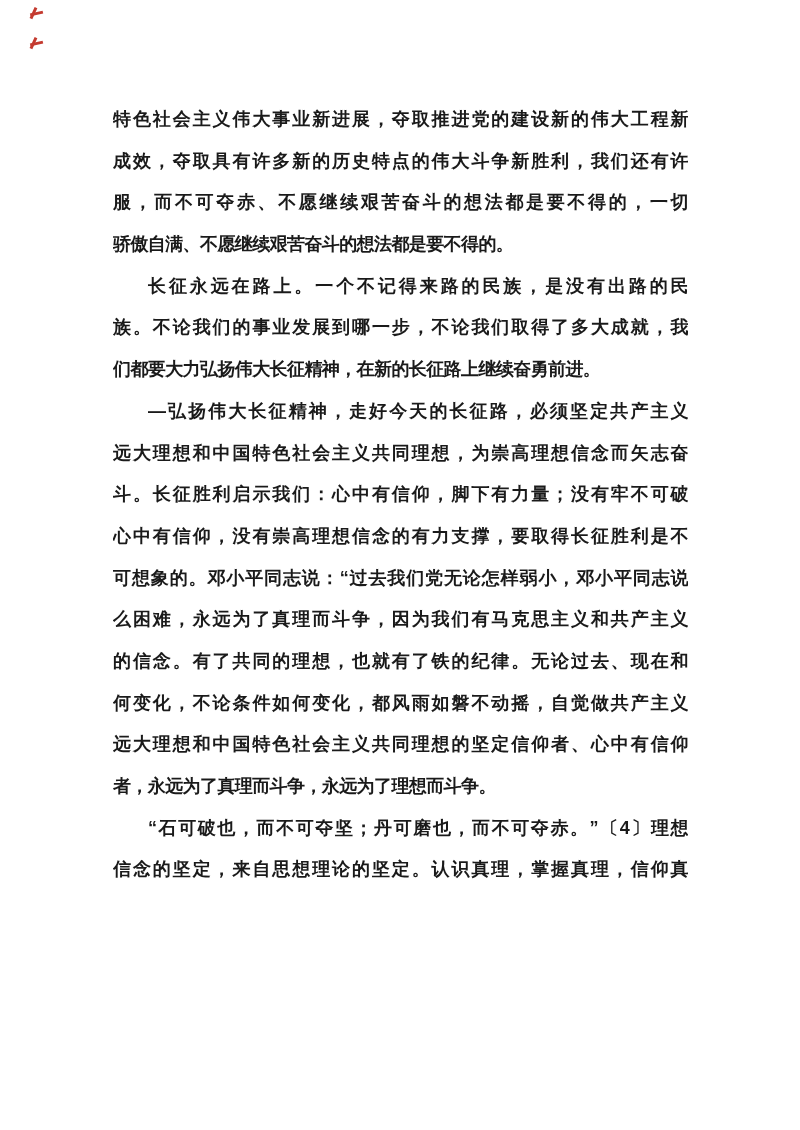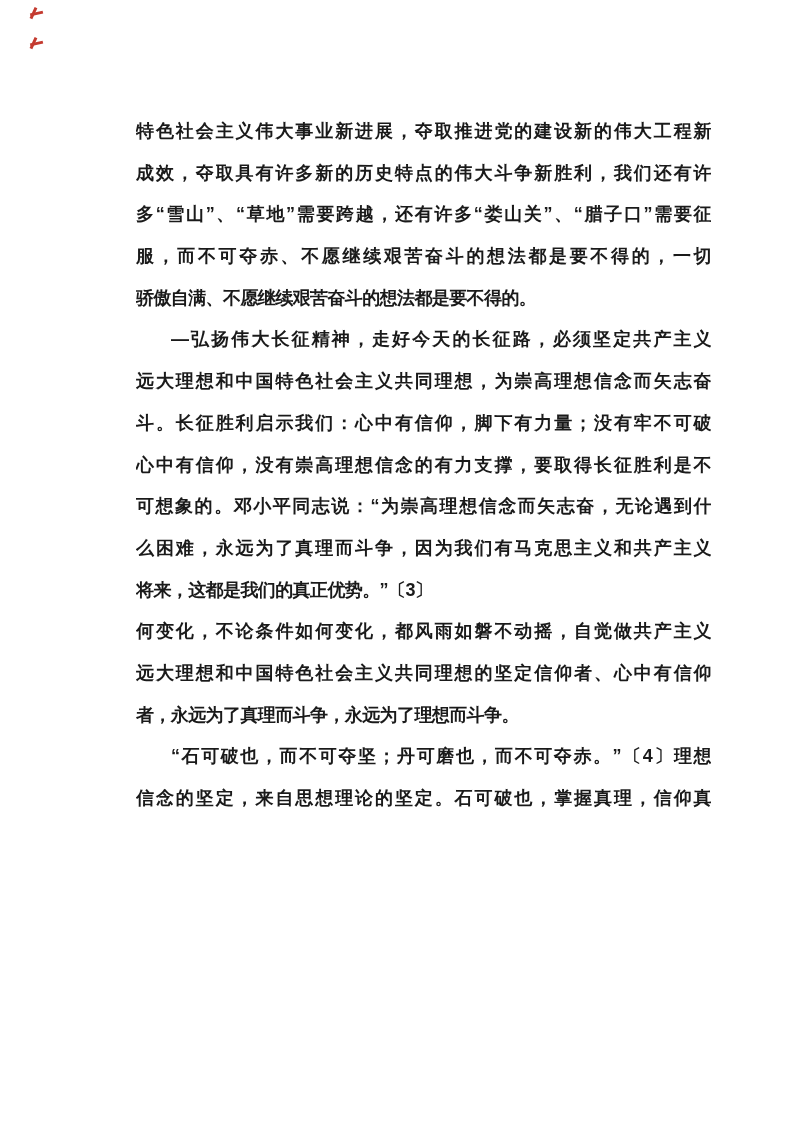--- a/index.html
+++ b/index.html
@@ -10,24 +10,23 @@
   }
   *{margin:0;padding:0;box-sizing:border-box;}
   html,body{background:var(--paper);}
   body{
     width:var(--page-w); height:var(--page-h);
     position:relative; overflow:hidden;
     font-family:"Liberation Sans","DejaVu Sans",sans-serif;
     color:var(--ink);
   }
   .doc{
-    position:absolute; top:12px; left:var(--ml);
+    position:absolute; top:0; left:var(--ml);
     width:calc(var(--page-w) - var(--ml) - var(--mr));
     padding-top:var(--pt);
-    margin-left:23px;
   }
   .para{display:block;}
   .line{
     font-size:var(--fs);
     line-height:var(--lh);
     height:var(--lh);
     letter-spacing:var(--ls);
     font-weight:600;
     text-align:justify;
     text-align-last:left;
@@ -54,35 +53,39 @@
 </head>
 <body>
 
 <div class="red-mark m1"></div>
 <div class="red-mark m2"></div>
 
 <div class="doc">
     <div class="para">
       <div class="line just">特色社会主义伟大事业新进展，夺取推进党的建设新的伟大工程新</div>
       <div class="line just">成效，夺取具有许多新的历史特点的伟大斗争新胜利，我们还有许</div>
-      <div class="line just">多“雪山”、“草地”需要跨越，还有许多“娄山关”、“腊子口”需要征</div>
       <div class="line just">服，而不可夺赤、不愿继续艰苦奋斗的想法都是要不得的，一切</div>
       <div class="line">骄傲自满、不愿继续艰苦奋斗的想法都是要不得的。</div>
+    </div>
+    <div class="para">
+      <div class="line indent just">长征永远在路上。一个不记得来路的民族，是没有出路的民</div>
+      <div class="line just">族。不论我们的事业发展到哪一步，不论我们取得了多大成就，我</div>
+      <div class="line">们都要大力弘扬伟大长征精神，在新的长征路上继续奋勇前进。</div>
     </div>
     <div class="para">
       <div class="line indent just">—弘扬伟大长征精神，走好今天的长征路，必须坚定共产主义</div>
       <div class="line just">远大理想和中国特色社会主义共同理想，为崇高理想信念而矢志奋</div>
       <div class="line just">斗。长征胜利启示我们：心中有信仰，脚下有力量；没有牢不可破</div>
       <div class="line just">心中有信仰，没有崇高理想信念的有力支撑，要取得长征胜利是不</div>
-      <div class="line just">可想象的。邓小平同志说：“为崇高理想信念而矢志奋，无论遇到什</div>
+      <div class="line just">可想象的。邓小平同志说：“过去我们党无论怎样弱小，邓小平同志说</div>
       <div class="line just">么困难，永远为了真理而斗争，因为我们有马克思主义和共产主义</div>
-      <div class="line">将来，这都是我们的真正优势。”〔3〕</div>
+      <div class="line just">的信念。有了共同的理想，也就有了铁的纪律。无论过去、现在和</div>
     </div>
     <div class="para">
       <div class="line just">何变化，不论条件如何变化，都风雨如磐不动摇，自觉做共产主义</div>
       <div class="line just">远大理想和中国特色社会主义共同理想的坚定信仰者、心中有信仰</div>
       <div class="line">者，永远为了真理而斗争，永远为了理想而斗争。</div>
     </div>
     <div class="para">
       <div class="line indent just">“石可破也，而不可夺坚；丹可磨也，而不可夺赤。”〔4〕理想</div>
-      <div class="line just">信念的坚定，来自思想理论的坚定。石可破也，掌握真理，信仰真</div>
+      <div class="line just">信念的坚定，来自思想理论的坚定。认识真理，掌握真理，信仰真</div>
     </div>
   </div>
 
 </body></html>

